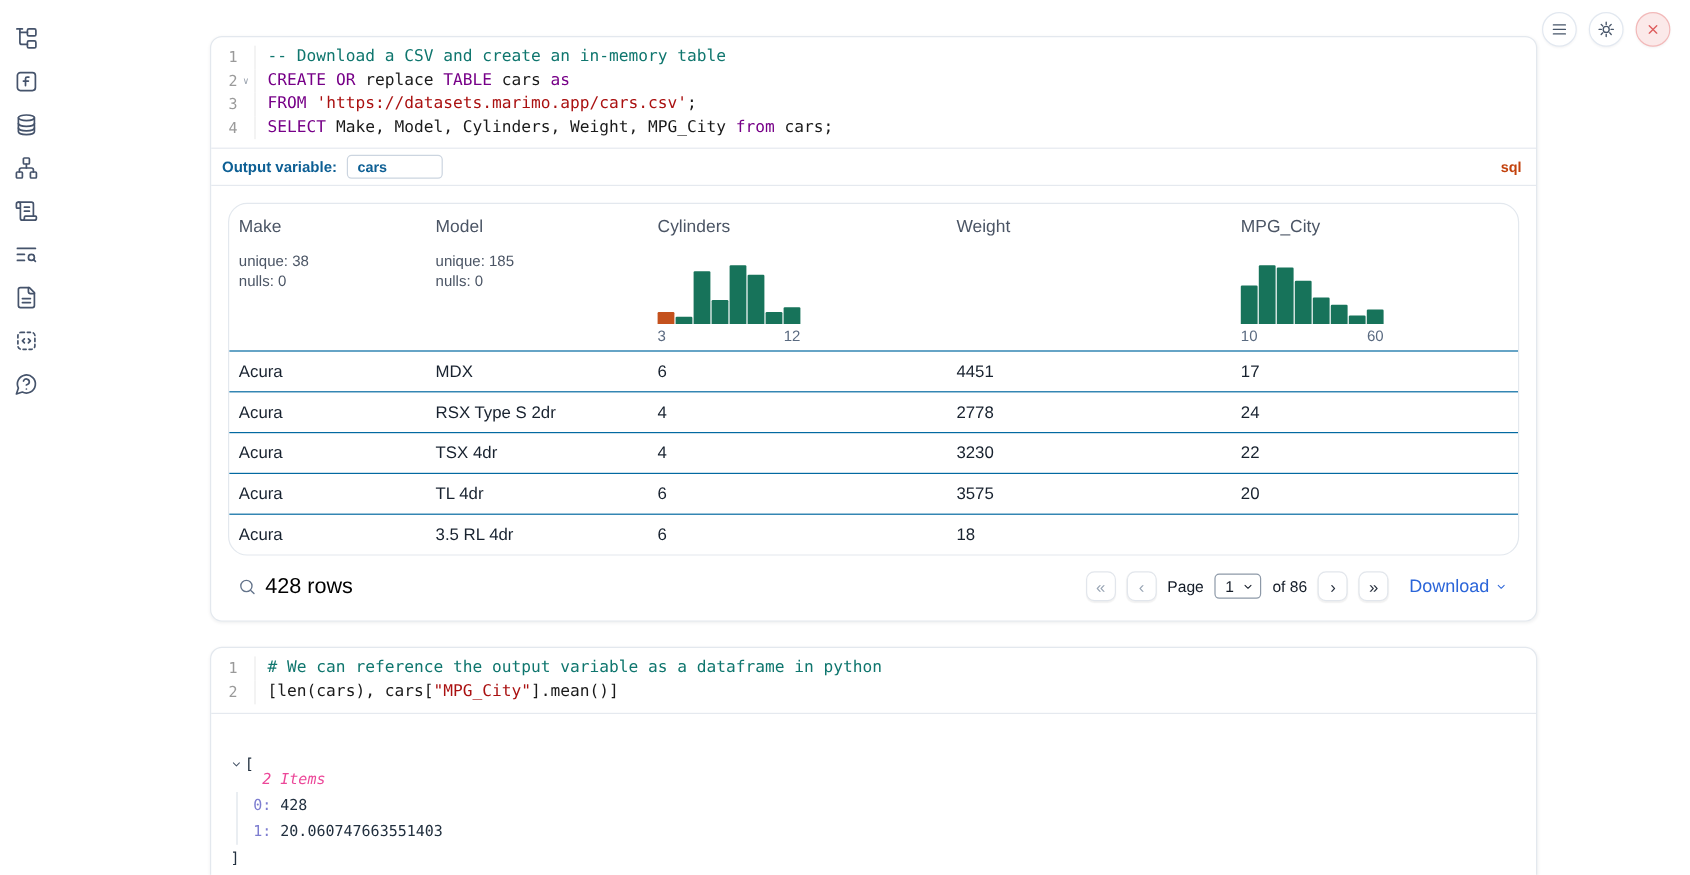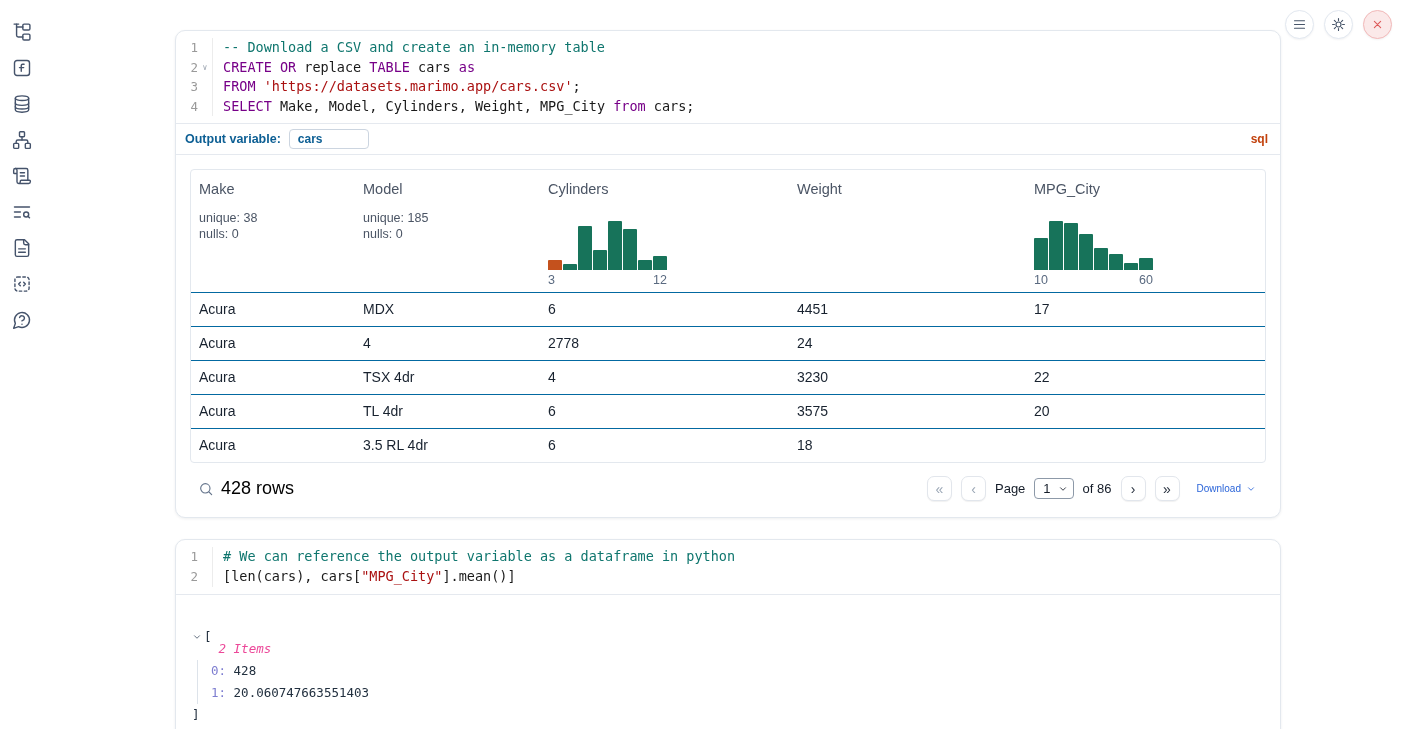--- a/index.html
+++ b/index.html
@@ -57,21 +57,21 @@
   .tok-com { color:#0f766e; }
 
   .outvar-bar { border-top:1px solid #e5e9ef; border-bottom:1px solid #e5e9ef;
     display:flex; align-items:center; gap:8px; padding:5px 12px 5px 9px; }
   .outvar-label { font-size:12.5px; font-weight:bold; color:#0d5f94; }
   .outvar-input { border:1px solid #ccd5e0; border-radius:4px; background:#fff;
     width:80px; padding:2px 8px; font-size:12px; font-weight:bold; color:#0d5f94; }
   .lang-badge { margin-left:auto; font-size:12px; font-weight:bold; color:#c2410c; }
 
   
-  .table-wrap { margin:14px 14px 0; border:1px solid #e3e8ee; border-radius:4px;
+  .table-wrap { margin:14px 14px 0; border:1px solid #e3e8ee; border-radius:16px;
     overflow:hidden; }
   .tgrid-row { display:grid; grid-template-columns:164px 185px 249px 237px 1fr; }
   .th { position:relative; height:122px; padding:11px 8px 8px; }
   .th-name { font-size:14.5px; color:#4b5565; }
   .th-stats { margin-top:13px; font-size:12.5px; line-height:16px; color:#4b5565; }
   .hist-block { position:absolute; left:8px; bottom:5px; }
   .hist { display:flex; align-items:flex-end; gap:1px; height:52px; }
   .hist-bar { border-radius:1px 1px 0 0; }
   .hist-axis { display:flex; justify-content:space-between; margin-top:3px;
     font-size:12.5px; color:#5a6a80; }
@@ -91,21 +91,21 @@
     display:flex; align-items:center; justify-content:center;
     font-size:14px; color:#27303e; cursor:pointer; }
   .pg-btn.disabled { color:#9aa6b5; }
   .pg-text { font-size:13px; color:#141c28; }
   .pg-select { display:flex; align-items:center; gap:7px; border:1px solid #8d99a8;
     border-radius:4px; background:#fff; padding:2px 5px 2px 8px; font-size:13px;
     color:#141c28; cursor:pointer; }
   .pg-select svg, .download svg { width:10px; height:10px; stroke:currentColor;
     fill:none; stroke-width:2; stroke-linecap:round; stroke-linejoin:round; }
   .download { margin-left:17px; display:flex; align-items:center; gap:5px;
-    color:#2b65d9; font-size:10px; cursor:pointer; }
+    color:#2b65d9; font-size:15px; cursor:pointer; }
 
   
   .tree-area { border-top:1px solid #e5e9ef; padding:19px 16px 21px;
     font-family:"DejaVu Sans Mono", monospace; font-size:12.5px;
     line-height:22px; color:#22303f; }
   .tree-head { display:flex; align-items:center; }
   .tree-head .chev { width:10px; height:10px; color:#475569; margin-right:2px;
     cursor:pointer; }
   .tree-head .chev svg { width:10px; height:10px; stroke:currentColor; fill:none;
     stroke-width:2; stroke-linecap:round; stroke-linejoin:round; }
@@ -303,20 +303,21 @@
       <div id="tbody">
           <div class="tgrid-row trow">
             <div class="td">Acura</div>
             <div class="td">MDX</div>
             <div class="td">6</div>
             <div class="td">4451</div>
             <div class="td">17</div>
           </div>
           <div class="tgrid-row trow">
             <div class="td">Acura</div>
+            <div class="td">RSX Type S 2dr</div>
             <div class="td">4</div>
             <div class="td">2778</div>
             <div class="td">24</div>
           </div>
           <div class="tgrid-row trow">
             <div class="td">Acura</div>
             <div class="td">TSX 4dr</div>
             <div class="td">4</div>
             <div class="td">3230</div>
             <div class="td">22</div>

